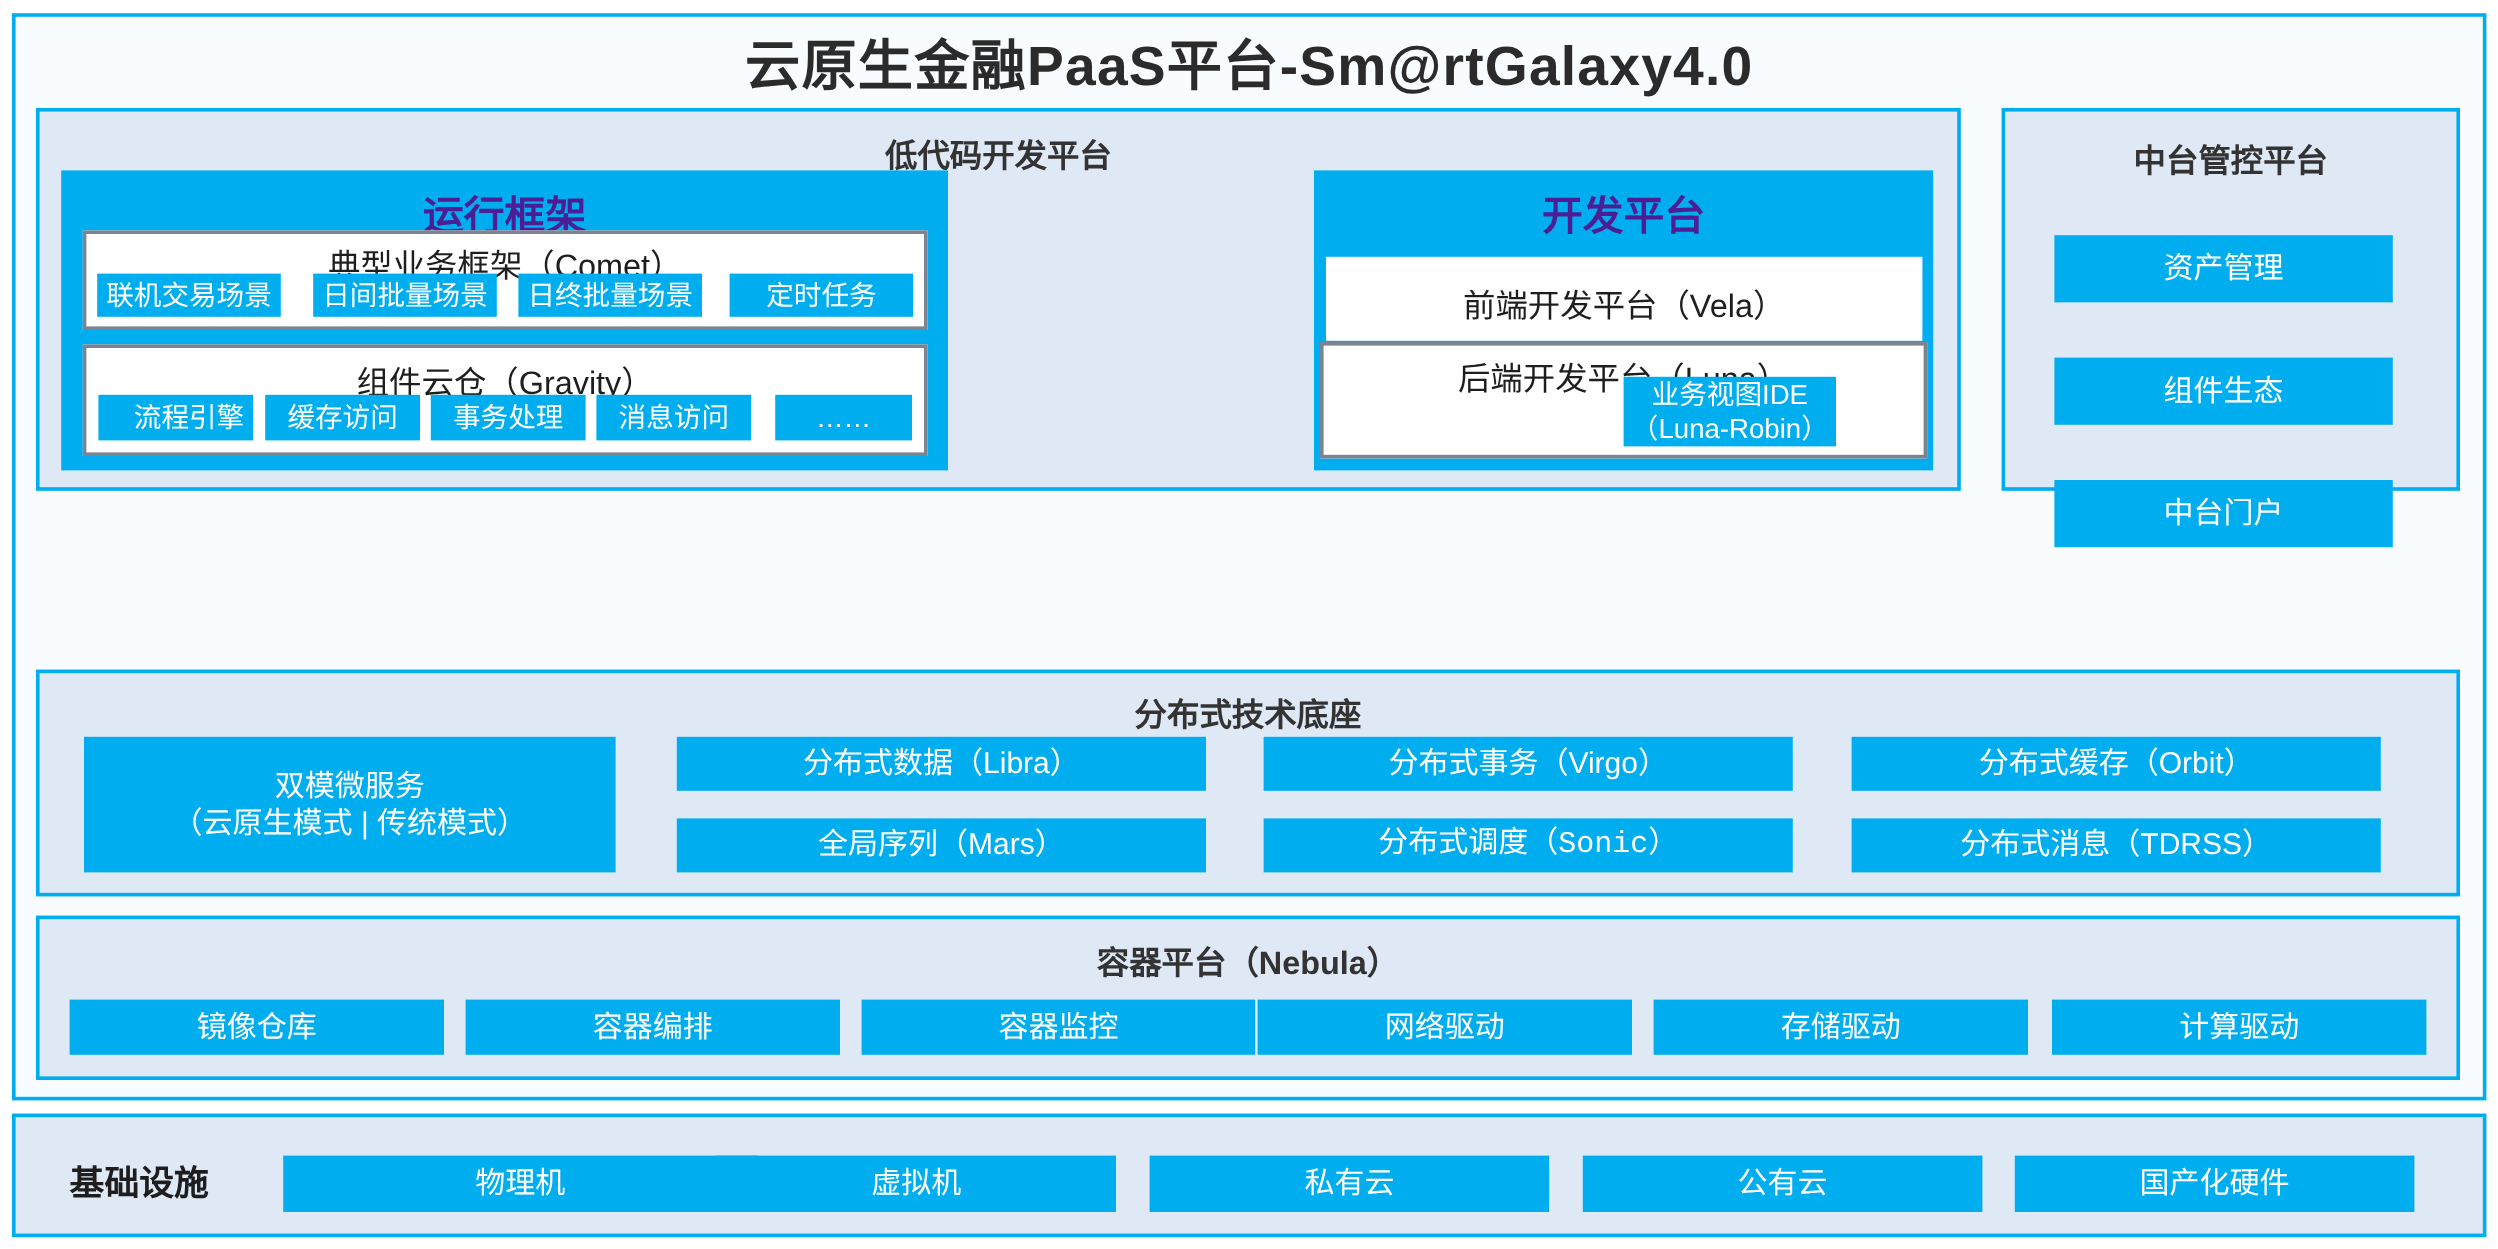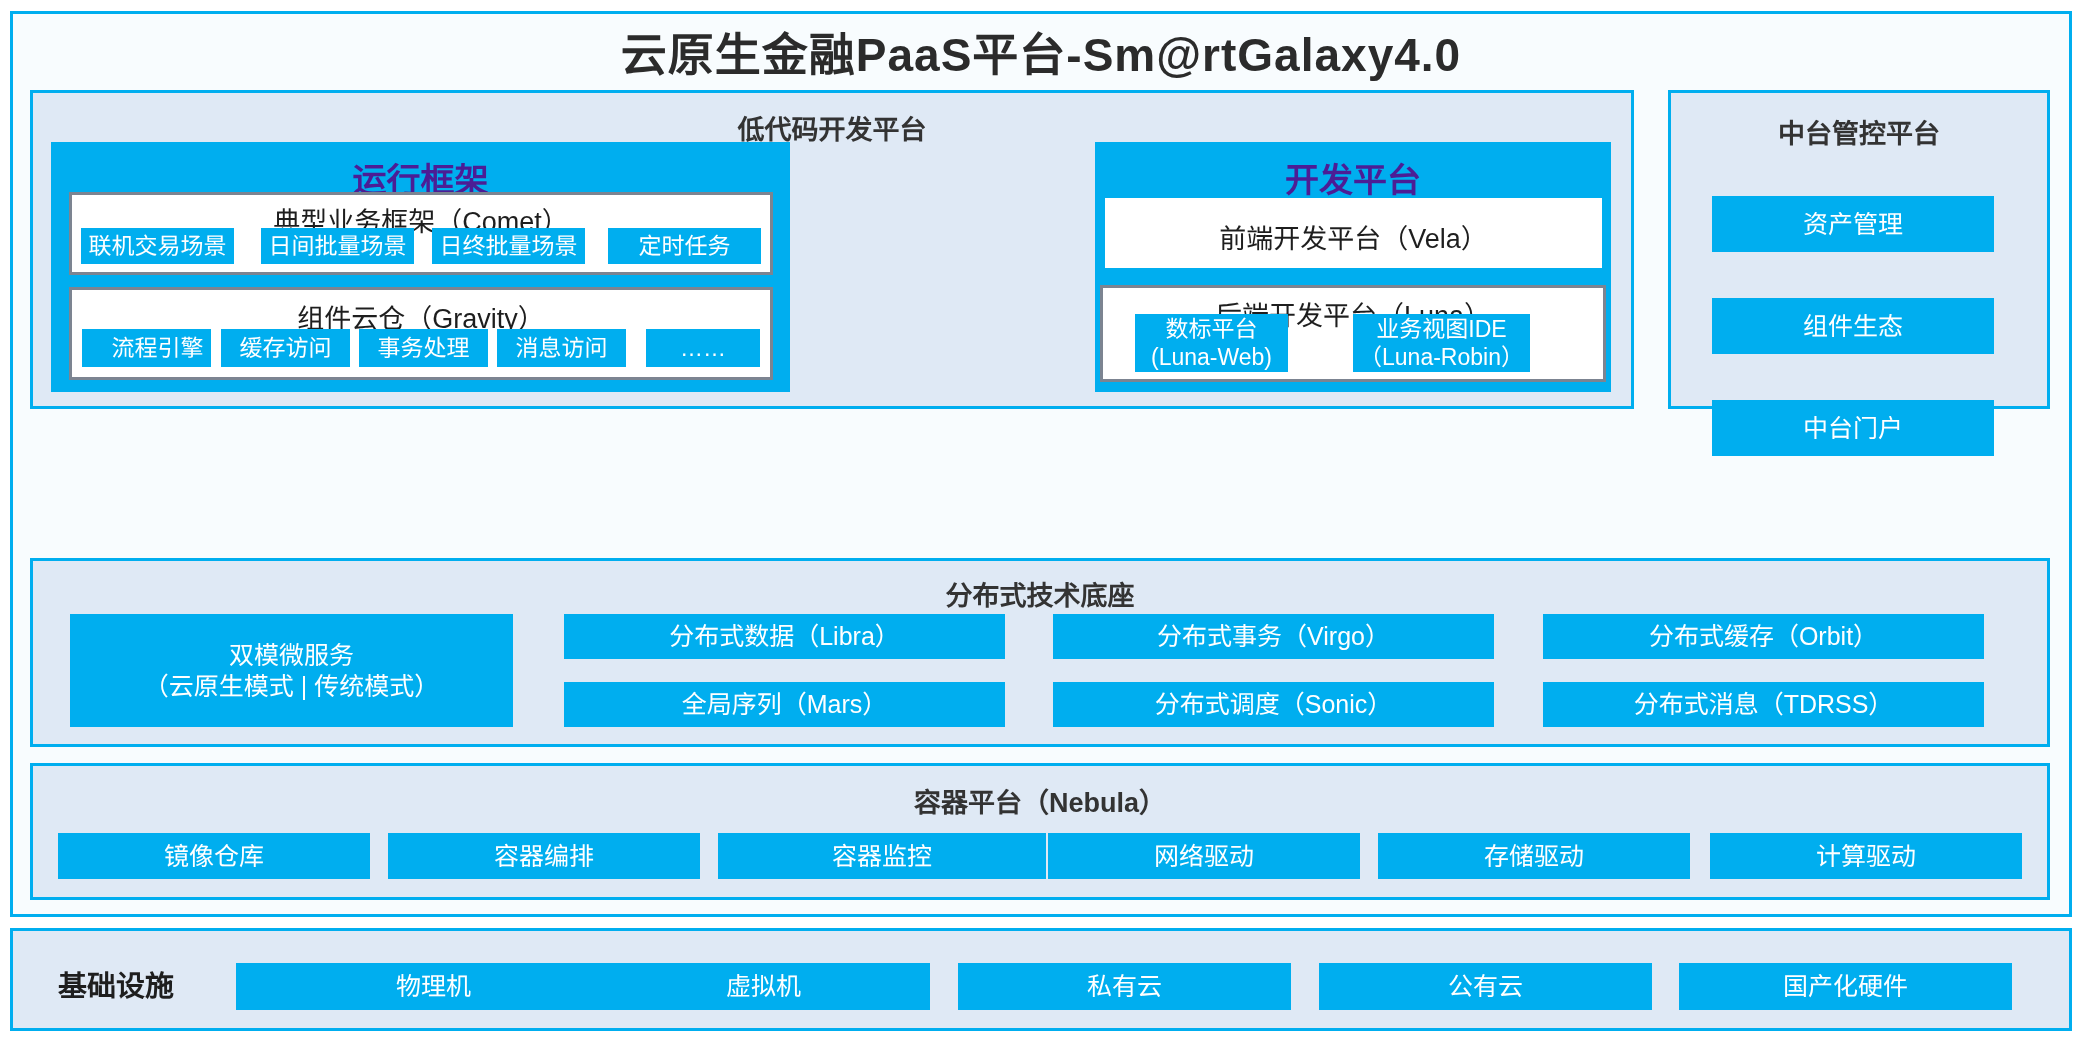--- a/index.html
+++ b/index.html
@@ -118,29 +118,27 @@
   <div class="blue small" style="left:82px;top:329px;width:129px;height:38px;padding-left:22px;">流程引擎</div>
   <div class="blue small" style="left:221px;top:329px;width:129px;height:38px;">缓存访问</div>
   <div class="blue small" style="left:359px;top:329px;width:129px;height:38px;">事务处理</div>
   <div class="blue small" style="left:497px;top:329px;width:129px;height:38px;">消息访问</div>
   <div class="blue small" style="left:646px;top:329px;width:114px;height:38px;">……</div>
 
   <div class="bluesec" style="left:1095px;top:142px;width:516px;height:250px;">
     <div class="bluesec-title" style="margin-top:11px;">开发平台</div>
   </div>
 
-  <div class="card noborder" style="left:1105px;top:198px;width:497px;height:70px;">
+  <div class="card noborder" style="left:1105px;top:214px;width:497px;height:70px;">
     <div class="card-title" style="margin-top:19px;">前端开发平台（Vela）</div>
   </div>
 
   <div class="card" style="left:1100px;top:285px;width:506px;height:97px;">
     <div class="card-title" style="margin-top:6px;">后端开发平台（Luna）</div>
   </div>
-  <div class="blue two-line" style="left:1135px;top:314px;width:153px;height:58px;font-size:23px;">数标平台
-(Luna-Web)</div>
   <div class="blue two-line" style="left:1353px;top:314px;width:177px;height:58px;font-size:23px;">业务视图IDE
 （Luna-Robin）</div>
 
   <div class="panel" style="left:1668px;top:90px;width:382px;height:319px;">
     <div class="panel-title" style="margin-top:19px;">中台管控平台</div>
   </div>
   <div class="blue" style="left:1712px;top:298px;width:282px;height:56px;">组件生态</div>
   <div class="blue" style="left:1712px;top:196px;width:282px;height:56px;">资产管理</div>
   <div class="blue" style="left:1712px;top:400px;width:282px;height:56px;">中台门户</div>
 
@@ -149,21 +147,21 @@
   </div>
 
   <div class="blue two-line" style="left:70px;top:614px;width:443px;height:113px;">双模微服务
 （云原生模式 | 传统模式）</div>
 
   <div class="blue" style="left:564px;top:614px;width:441px;height:45px;">分布式数据（Libra）</div>
   <div class="blue" style="left:1053px;top:614px;width:441px;height:45px;">分布式事务（Virgo）</div>
   <div class="blue" style="left:1543px;top:614px;width:441px;height:45px;">分布式缓存（Orbit）</div>
 
   <div class="blue" style="left:564px;top:682px;width:441px;height:45px;">全局序列（Mars）</div>
-  <div class="blue" style="left:1053px;top:682px;width:441px;height:45px;">分布式调度（Sonic）</div>
+  <div class="blue" style="left:1053px;top:682px;width:441px;height:45px;font-family:Liberation Mono, monospace;">分布式调度（Sonic）</div>
   <div class="blue" style="left:1543px;top:682px;width:441px;height:45px;">分布式消息（TDRSS）</div>
 
   <div class="panel" style="left:30px;top:763px;width:2020px;height:137px;">
     <div class="panel-title" style="margin-top:15px;">容器平台（Nebula）</div>
   </div>
   <div class="blue" style="left:58px;top:833px;width:312px;height:46px;">镜像仓库</div>
   <div class="blue" style="left:388px;top:833px;width:312px;height:46px;">容器编排</div>
   <div class="blue" style="left:718px;top:833px;width:328px;height:46px;">容器监控</div>
   <div class="blue" style="left:1048px;top:833px;width:312px;height:46px;">网络驱动</div>
   <div class="blue" style="left:1378px;top:833px;width:312px;height:46px;">存储驱动</div>

